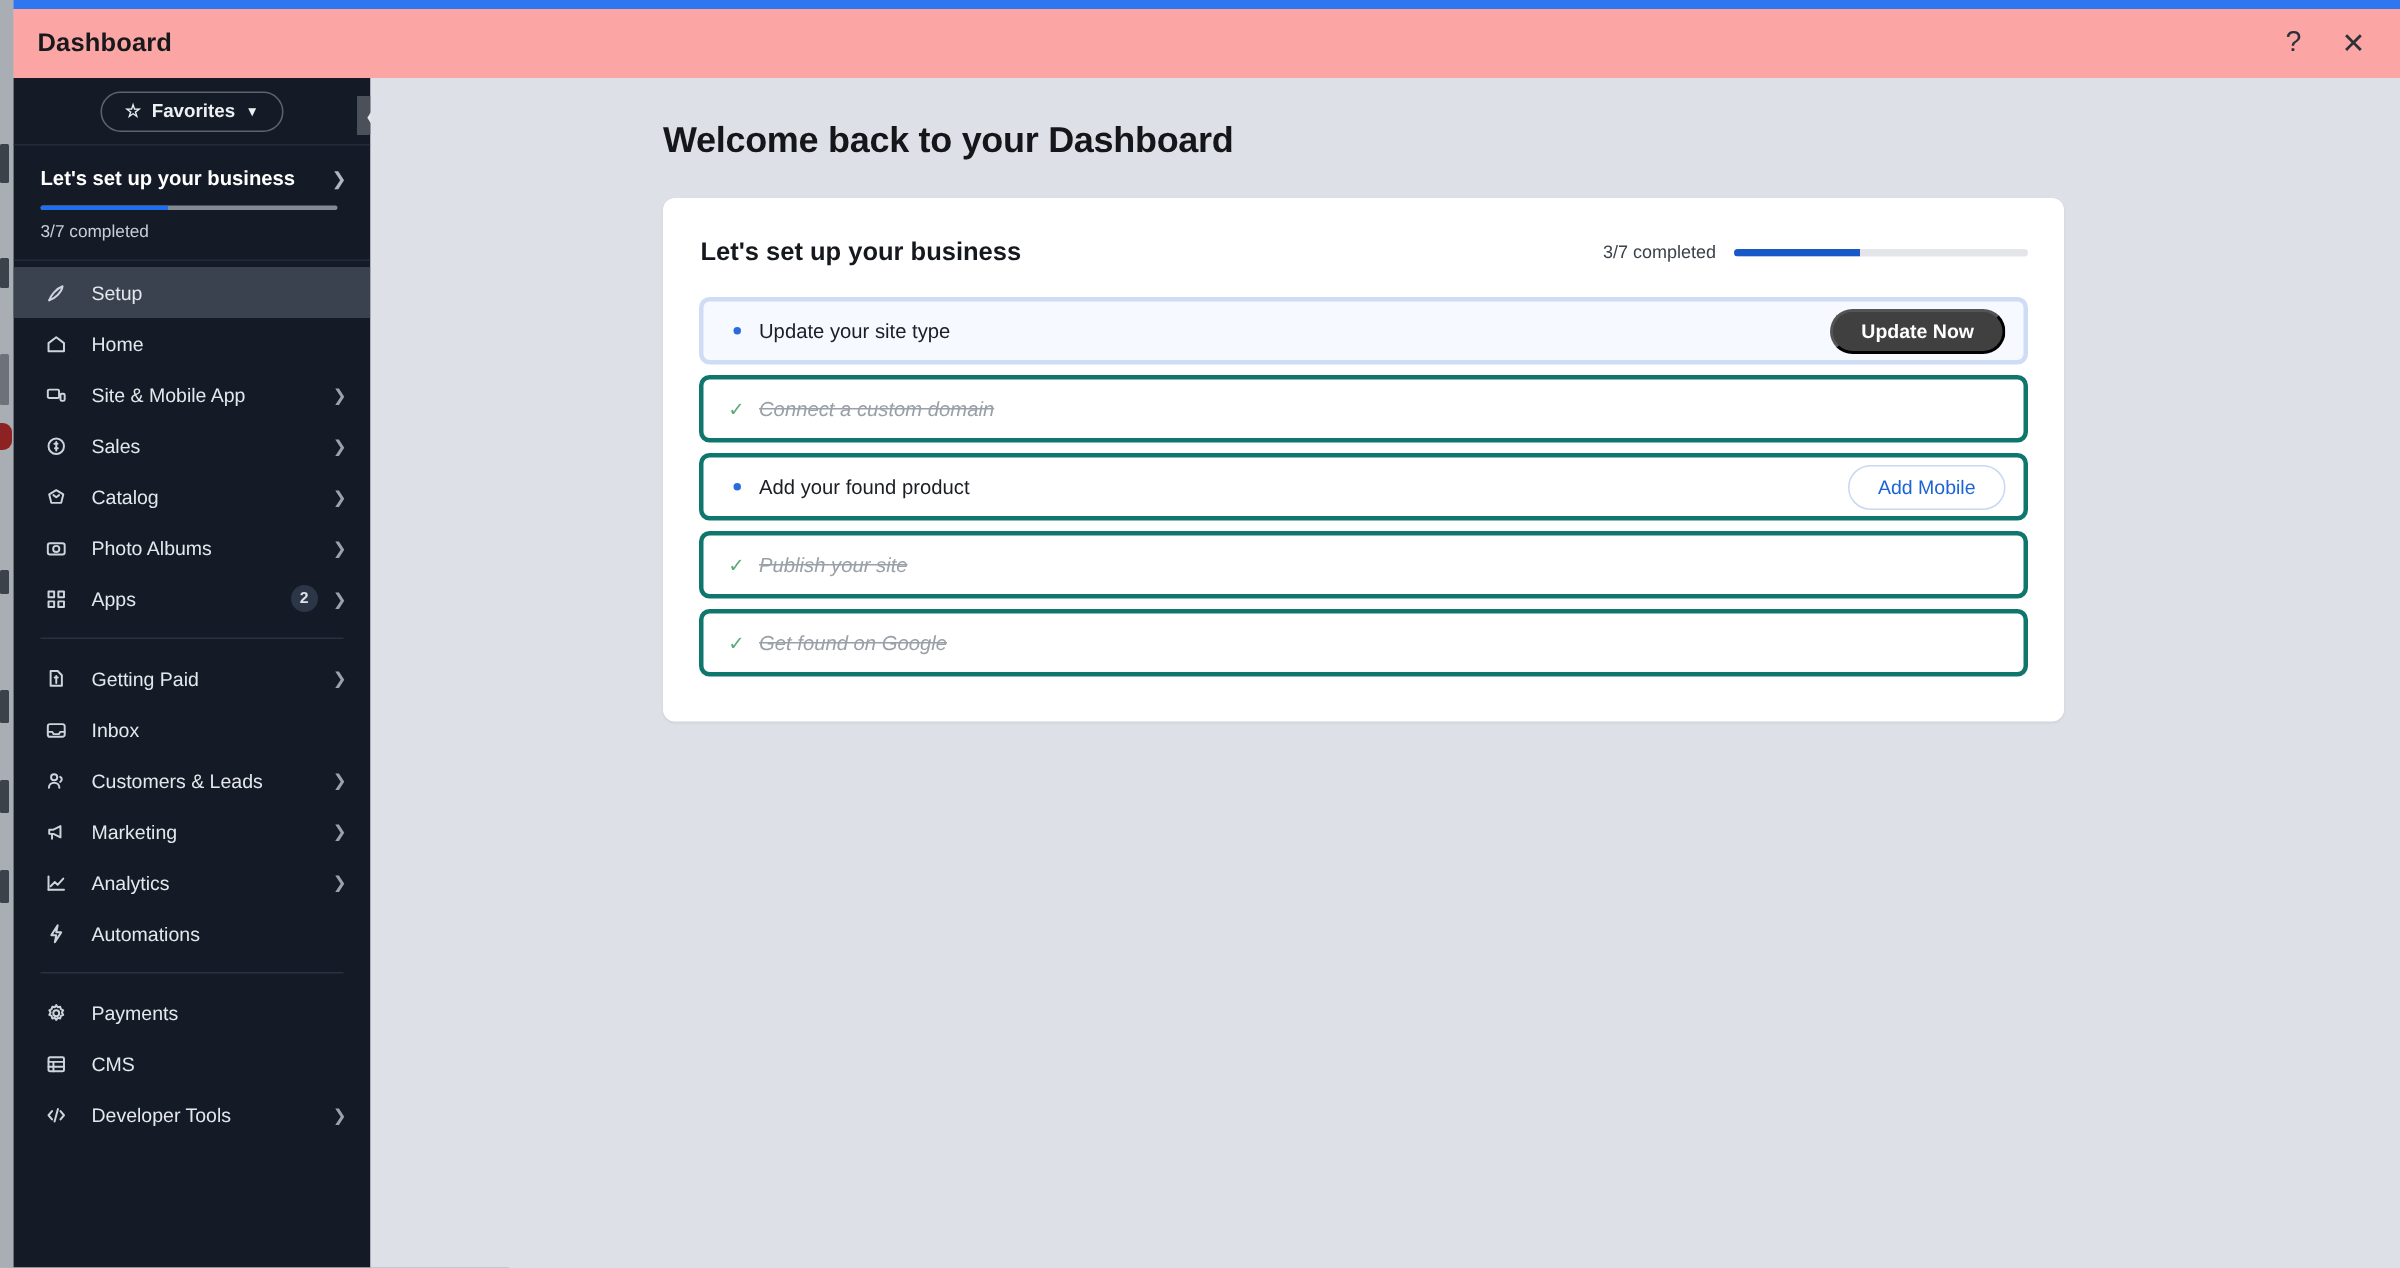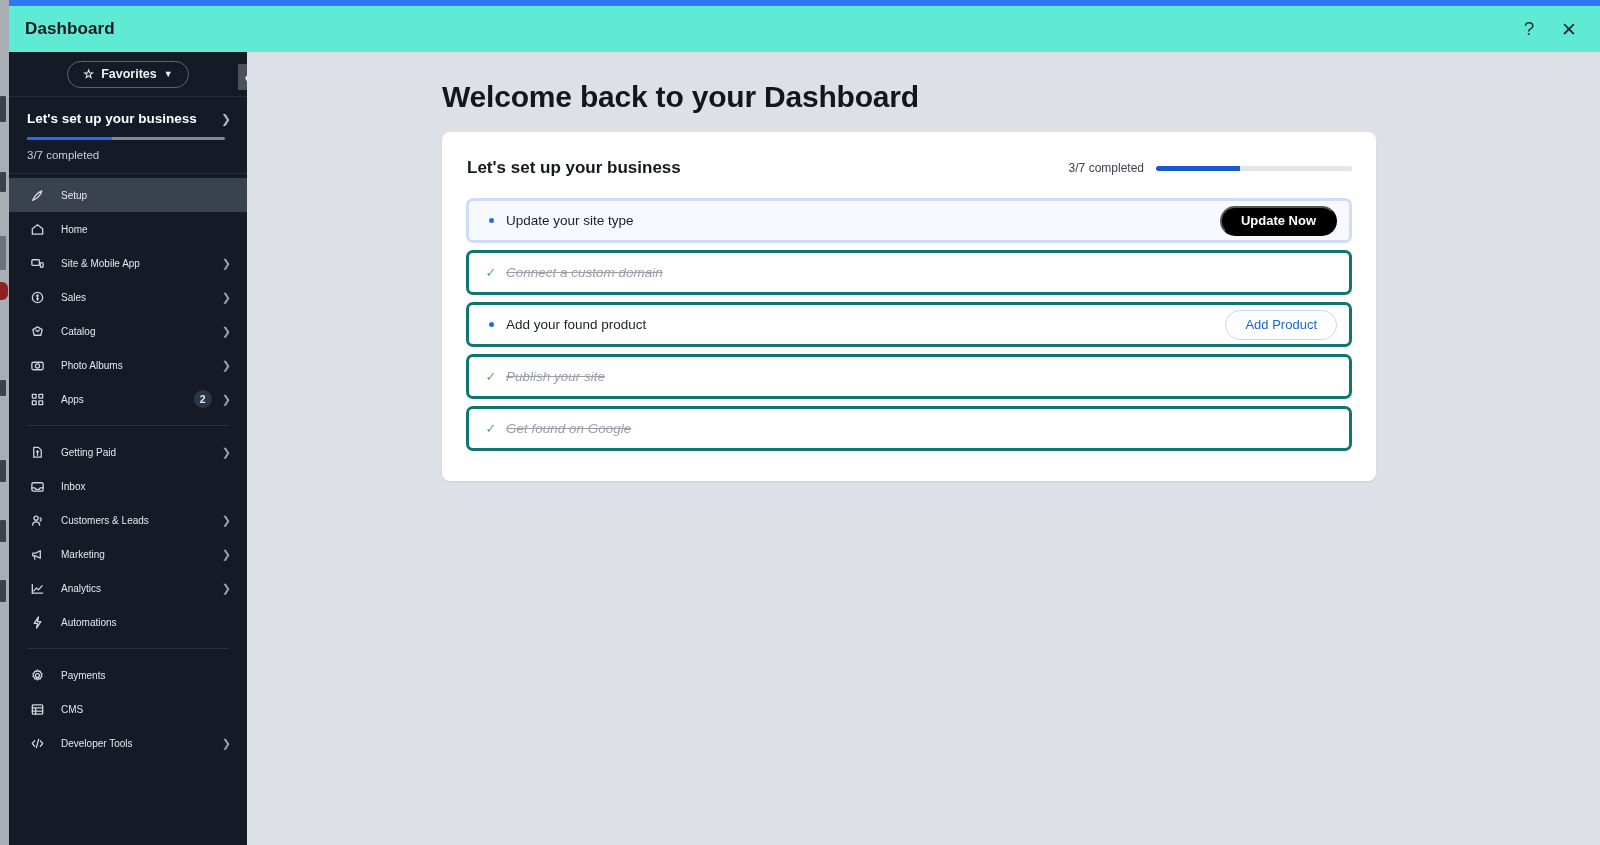--- a/index.html
+++ b/index.html
@@ -15,21 +15,21 @@
   .left-sliver { position: absolute; left: 0; top: 0; width: 9px; height: 845px; background: #a9aeb4; }
   .left-sliver .edge-chip { position: absolute; left: 0; width: 6px; background: #3c424b; border-radius: 1px; }
   .left-sliver .edge-red { position: absolute; left: 0; top: 282px; width: 8px; height: 18px;
     background: #8e2222; border-radius: 0 6px 6px 0; }
 
   
   .top-bar { position: absolute; left: 9px; top: 0; width: 1591px; height: 6px; background: #2f77f0; }
 
   
   .titlebar { position: absolute; left: 9px; top: 6px; width: 1591px; height: 46px;
-    background: #5eead4; display: flex; align-items: center; }
+    background: #fca5a5; display: flex; align-items: center; }
   .titlebar .title { margin-left: 16px; font-size: 17px; font-weight: bold; color: #17191c; letter-spacing: .1px; }
   .titlebar .win-actions { margin-left: auto; display: flex; align-items: center; gap: 6px; margin-right: 14px; }
   .win-btn { width: 34px; height: 34px; display: flex; align-items: center; justify-content: center;
     color: #2b2f36; font-size: 19px; border-radius: 4px; }
 
   
   .body { position: absolute; left: 9px; top: 52px; width: 1591px; height: 793px; background: #dde1e7; }
 
   
   .sidebar { position: absolute; left: 0; top: 0; width: 238px; height: 793px;
@@ -48,36 +48,36 @@
   .setup-head .chev { margin-left: auto; color: #aeb6c0; font-size: 12px; }
   .mini-progress { margin-top: 11px; height: 3px; width: 198px; background: #848a93; border-radius: 2px; overflow: hidden; }
   .mini-progress > i { display: block; height: 100%; background: #1f6ef0; }
   .setup-sub { margin-top: 9px; font-size: 11.5px; color: #c9cfd7; }
 
   .nav { padding-top: 4px; }
   .nav-item { display: flex; align-items: center; height: 34px; padding: 0 16px 0 18px; color: #d9dee4; }
   .nav-item.active { background: #3a4250; }
   .nav-item .ic { width: 20px; display: flex; align-items: center; justify-content: center;
     color: #ced4db; flex: none; }
-  .nav-item .lbl { margin-left: 14px; font-size: 10px; color: #e4e8ed; }
+  .nav-item .lbl { margin-left: 14px; font-size: 13px; color: #e4e8ed; }
   .nav-item .chev { margin-left: auto; font-size: 11px; color: #99a2ad; }
   .nav-item .badge { margin-left: auto; width: 18px; height: 18px; border-radius: 9px;
     background: #2d3646; color: #dfe4ea; font-size: 10.5px; font-weight: bold;
     display: flex; align-items: center; justify-content: center; }
   .nav-item .badge + .chev { margin-left: 10px; }
   .nav-sep { height: 1px; background: #2a3240; margin: 9px 18px 9px 18px; }
 
   
   .collapse-btn { position: absolute; left: 229px; top: 12px; width: 20px; height: 26px;
     background: #4b5059; border-radius: 0 13px 13px 0; display: flex; align-items: center;
     justify-content: center; color: #e6e9ed; font-size: 11px; }
 
   
   .main { position: absolute; left: 238px; top: 0; right: 0; bottom: 0; background: #dde1e7; overflow: hidden; }
-  .welcome { margin: 28px 0 0 195px; font-size: 30px; font-weight: bold; color: #14161a; letter-spacing: -.2px; }
+  .welcome { margin: 28px 0 0 195px; font-size: 24px; font-weight: bold; color: #14161a; letter-spacing: -.2px; }
 
   .card { position: absolute; left: 195px; top: 80px; width: 934px; background: #fff;
     border-radius: 8px; box-shadow: 0 1px 2px rgba(20,30,50,.08); padding: 26px 24px 30px 24px; }
   .card-head { display: flex; align-items: center; margin-bottom: 20px; }
   .card-title { font-size: 17px; font-weight: bold; color: #15181d; margin-left: 1px; }
   .card-progress { margin-left: auto; display: flex; align-items: center; gap: 12px; }
   .card-progress .txt { font-size: 12px; color: #3c424c; }
   .prog-track { width: 196px; height: 5px; border-radius: 3px; background: #e3e5e8; overflow: hidden; }
   .prog-track > i { display: block; height: 100%; background: #1858c8; }
 
@@ -86,21 +86,21 @@
     border: 3px solid #0f766e; border-radius: 7px; background: #fff; }
   .row.hl { background: #f6f9ff; border-color: #cfdcf5; }
   .row .mark { width: 14px; flex: none; display: flex; align-items: center; justify-content: center; }
   .dot { width: 5px; height: 5px; border-radius: 50%; background: #2a6bdc; }
   .check { color: #5aa97a; font-size: 13px; }
   .row .task { margin-left: 8px; font-size: 13.5px; color: #1b1e24; }
   .row.done .task { color: #9aa0a8; text-decoration: line-through; font-style: italic; }
 
   .btn { margin-left: auto; height: 30px; padding: 0 19px; border-radius: 15px;
     font-size: 13px; display: flex; align-items: center; justify-content: center; white-space: nowrap; }
-  .btn.primary { background: #000000; color: #fff; font-weight: bold; text-align: center; }
+  .btn.primary { background: #404040; color: #fff; font-weight: bold; text-align: center; }
   .btn.ghost { background: #fff; border: 1px solid #c8d8f3; color: #1b63d8; }
 </style>
 </head>
 <body>
 
 <div class="screen">
 
   <div class="left-sliver">
     <div class="edge-chip" style="top:96px;height:26px;"></div>
     <div class="edge-chip" style="top:172px;height:20px;"></div>
@@ -336,21 +336,21 @@
               <span class="mark">
                 <span class="check">✓</span>
               </span>
               <span class="task">Connect a custom domain</span>
             </div>
             <div class="row">
               <span class="mark">
                 <span class="dot"></span>
               </span>
               <span class="task">Add your found product</span>
-              <button class="btn ghost">Add Product</button>
+              <button class="btn ghost">Add Mobile</button>
             </div>
             <div class="row done">
               <span class="mark">
                 <span class="check">✓</span>
               </span>
               <span class="task">Publish your site</span>
             </div>
             <div class="row done">
               <span class="mark">
                 <span class="check">✓</span>

